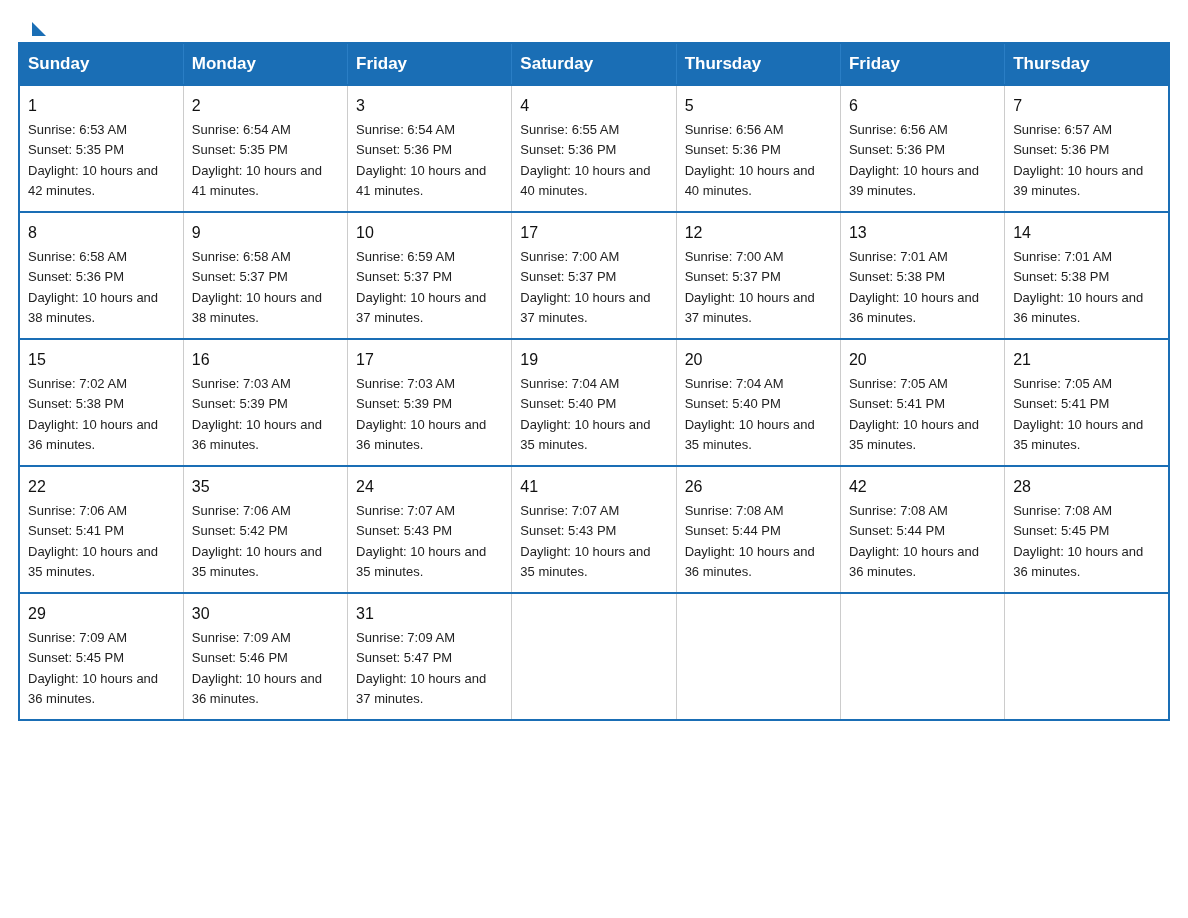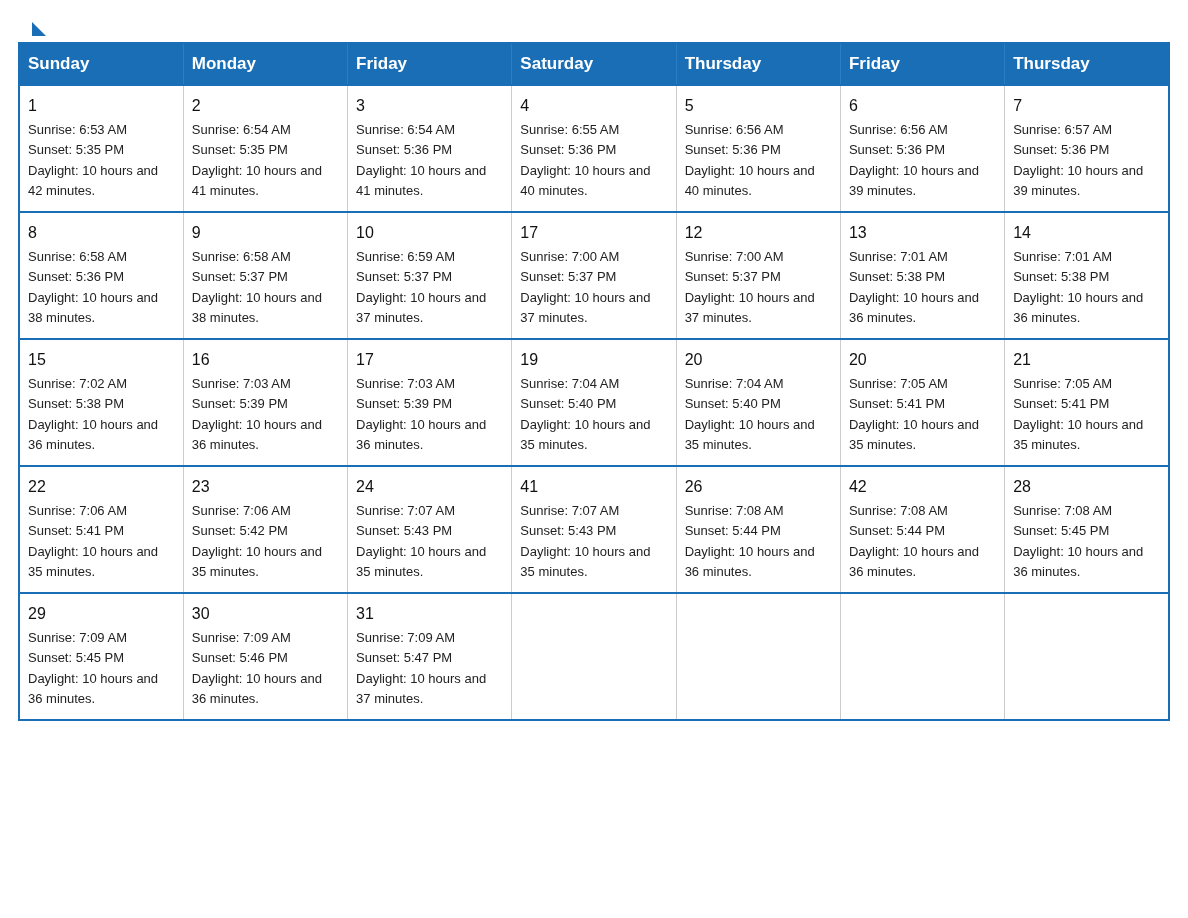--- a/index.html
+++ b/index.html
@@ -184,21 +184,21 @@
           <td><span class="day-num">20</span>
           <span class="day-info">Sunrise: 7:04 AM<br>Sunset: 5:40 PM<br>Daylight: 10 hours and 35 minutes.</span></td>
           <td><span class="day-num">20</span>
           <span class="day-info">Sunrise: 7:05 AM<br>Sunset: 5:41 PM<br>Daylight: 10 hours and 35 minutes.</span></td>
           <td><span class="day-num">21</span>
           <span class="day-info">Sunrise: 7:05 AM<br>Sunset: 5:41 PM<br>Daylight: 10 hours and 35 minutes.</span></td>
         </tr>
         <tr>
           <td><span class="day-num">22</span>
           <span class="day-info">Sunrise: 7:06 AM<br>Sunset: 5:41 PM<br>Daylight: 10 hours and 35 minutes.</span></td>
-          <td><span class="day-num">23</span>
+          <td><span class="day-num">35</span>
           <span class="day-info">Sunrise: 7:06 AM<br>Sunset: 5:42 PM<br>Daylight: 10 hours and 35 minutes.</span></td>
           <td><span class="day-num">24</span>
           <span class="day-info">Sunrise: 7:07 AM<br>Sunset: 5:43 PM<br>Daylight: 10 hours and 35 minutes.</span></td>
           <td><span class="day-num">41</span>
           <span class="day-info">Sunrise: 7:07 AM<br>Sunset: 5:43 PM<br>Daylight: 10 hours and 35 minutes.</span></td>
           <td><span class="day-num">26</span>
           <span class="day-info">Sunrise: 7:08 AM<br>Sunset: 5:44 PM<br>Daylight: 10 hours and 36 minutes.</span></td>
           <td><span class="day-num">42</span>
           <span class="day-info">Sunrise: 7:08 AM<br>Sunset: 5:44 PM<br>Daylight: 10 hours and 36 minutes.</span></td>
           <td><span class="day-num">28</span>

